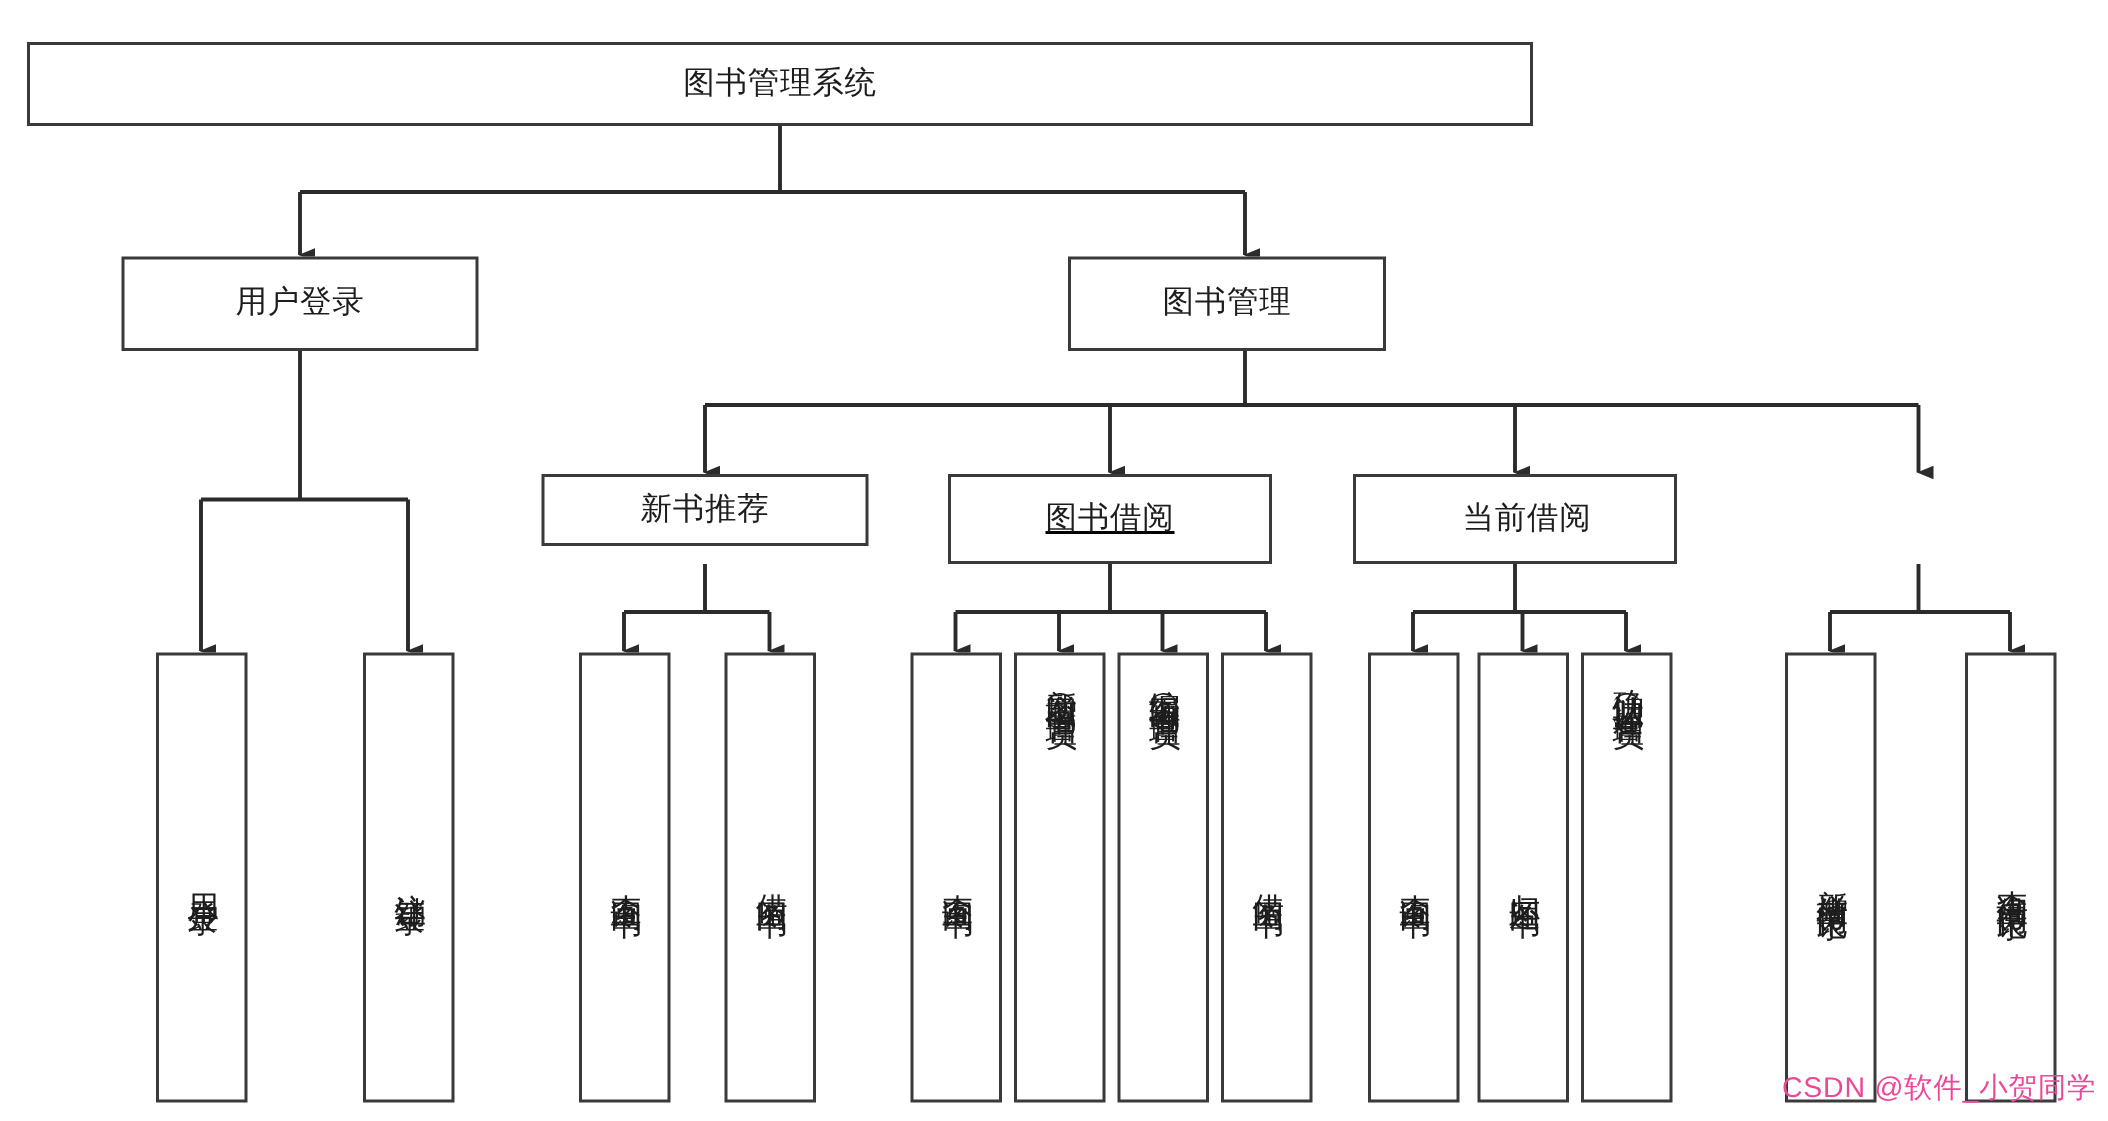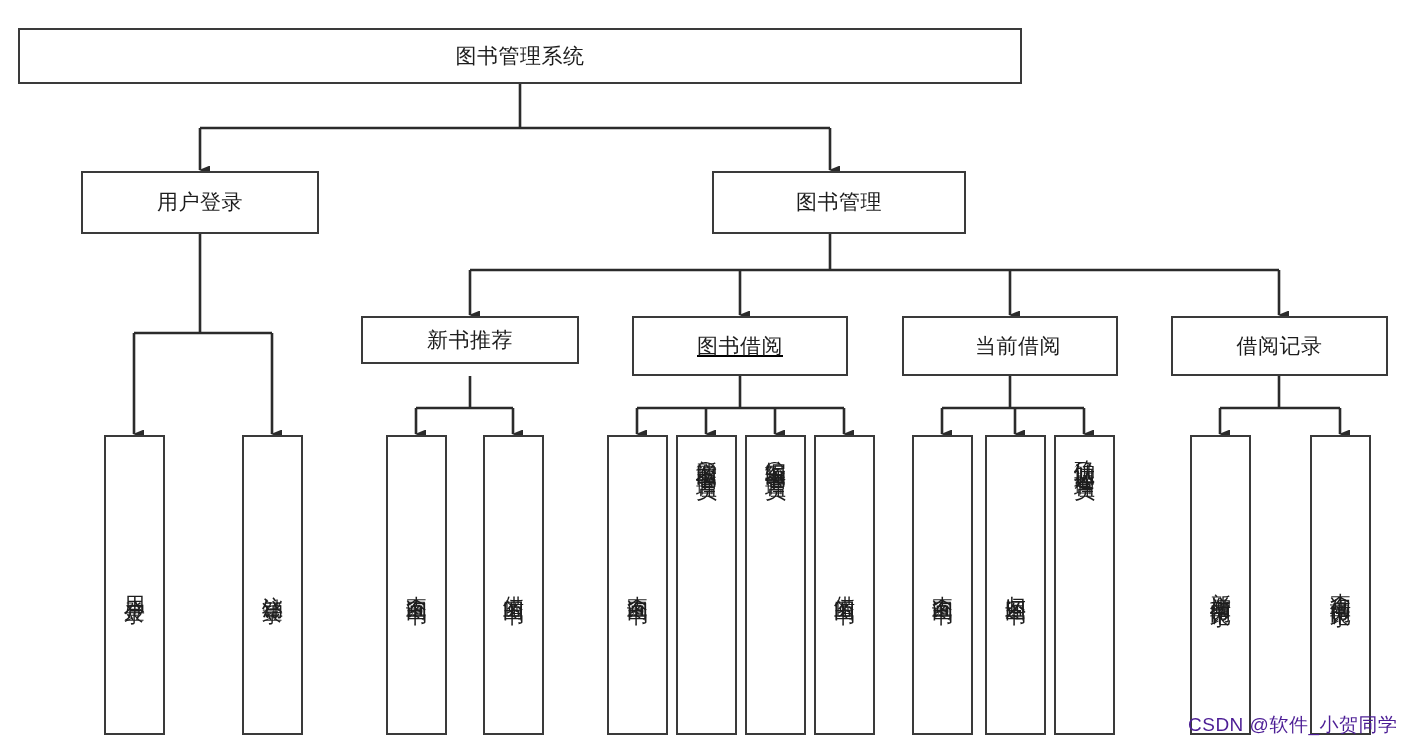--- a/index.html
+++ b/index.html
@@ -57,21 +57,21 @@
   }
   .leaf-box.centered {
     align-items: center;
     padding-top: 0;
   }
   #watermark {
     position: absolute;
     left: 1188px;
     top: 712px;
     font-size: 19px;
-    color: #4c1d95;
+    color: #ec4899;
     white-space: nowrap;
     letter-spacing: 0.5px;
     pointer-events: none;
   }
 </style>
 </head>
 <body>
 
 <div id="canvas">
 
@@ -118,35 +118,32 @@
       </g>
   </svg>
 
   <div class="node-box" style="left: 18px; top: 13px; width: 1004px; height: 56px; margin-top: 15px;">
     <span class="node-label-h">图书管理系统</span>
   </div>
 
   <div class="node-box" style="left: 81px; top: 171px; width: 238px; height: 63px;">
     <span class="node-label-h">用户登录</span>
   </div>
-  <div class="node-box" style="left: 712px; top: 171px; width: 254px; height: 63px;">
+  <div class="node-box" style="left: 712px; top: 171px; width: 212px; height: 63px;">
     <span class="node-label-h">图书管理</span>
   </div>
 
   <div class="node-box" style="left: 361px; top: 316px; width: 218px; height: 48px;">
     <span class="node-label-h">新书推荐</span>
   </div>
   <div class="node-box" style="left: 632px; top: 316px; width: 216px; height: 60px; text-decoration: underline;">
     <span class="node-label-h">图书借阅</span>
   </div>
   <div class="node-box" style="left: 902px; top: 316px; width: 216px; height: 60px; padding-left: 16px;">
     <span class="node-label-h">当前借阅</span>
-  </div>
-  <div class="node-box" style="left: 1171px; top: 316px; width: 217px; height: 60px;">
-    <span class="node-label-h">借阅记录</span>
   </div>
 
   <div id="leaf-layer">
       <div class="node-box leaf-box centered" style="left: 104px; top: 435px; width: 61px; height: 300px;">
         <span class="node-label-v">用户登录</span>
       </div>
       <div class="node-box leaf-box centered" style="left: 242px; top: 435px; width: 61px; height: 300px;">
         <span class="node-label-v">注销登录</span>
       </div>
       <div class="node-box leaf-box centered" style="left: 386px; top: 435px; width: 61px; height: 300px;">

